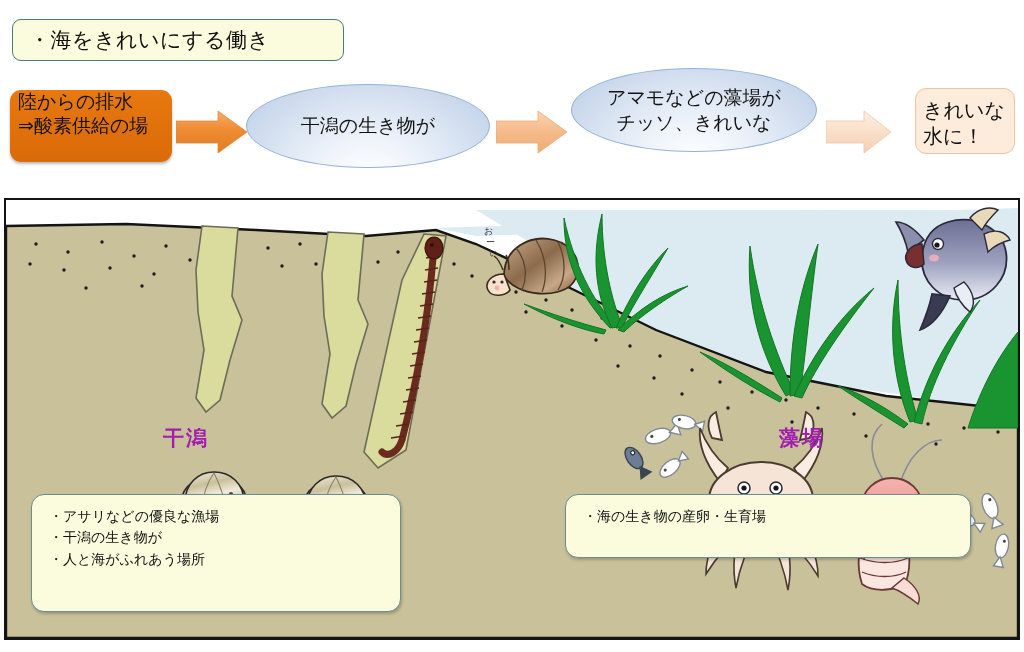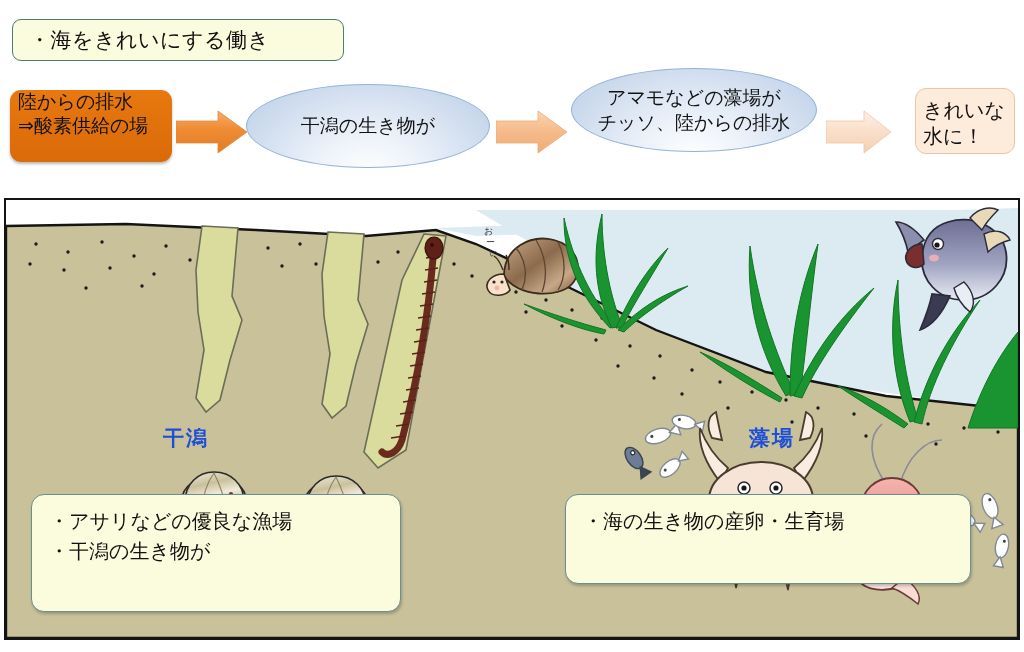--- a/index.html
+++ b/index.html
@@ -108,40 +108,40 @@
     box-sizing: border-box;
     overflow: hidden;
     background: #ffffff;
   }
   #scene svg { display: block; }
 
   .scene-label {
     position: absolute;
     font-size: 21px;
     font-weight: bold;
-    color: #1d4ed8;
+    color: #a21caf;
     letter-spacing: 2px;
   }
   #label-higata { left: 163px; top: 424px; }
-  #label-moba   { left: 749px; top: 424px; }
+  #label-moba   { left: 779px; top: 424px; }
 
   .info-box {
     position: absolute;
     box-sizing: border-box;
     background: #fbfbdd;
     border: 1.6px solid #6a8f93;
     border-radius: 13px;
     color: #111;
-    font-size: 20px;
+    font-size: 14px;
     line-height: 1.52;
     padding: 11px 0 5px 17px;
     box-shadow: 1px 2px 3px rgba(0,0,0,.22);
   }
   #info-left  { left: 31px;  top: 494px; width: 370px; height: 118px; }
-  #info-right { left: 565px; top: 494px; width: 406px; height: 90px; }
+  #info-right { left: 565px; top: 494px; width: 406px; height: 64px; }
   .info-box .ln { display: block; white-space: nowrap; }
 </style>
 </head>
 <body>
 
 <div id="page">
 
   <div class="title-box">
     <span>・海をきれいにする働き</span>
   </div>
@@ -176,21 +176,21 @@
           <stop offset="45%" stop-color="#f6bc8c"></stop>
           <stop offset="100%" stop-color="#eeac76"></stop>
         </linearGradient>
       </defs>
       <path d="M0,11 L42,11 L42,1 L71,22 L42,43 L42,33 L0,33 Z" fill="url(#ag2)" stroke="#eda875" stroke-width="0.8"></path>
     </svg>
   </div>
 
   <div class="ellipse" id="ell2">
     <span>アマモなどの藻場が</span>
-    <span>チッソ、陸からの排水</span>
+    <span>チッソ、きれいな</span>
   </div>
 
   <div class="arrow" style="left:826px; top:110px; width:66px;">
     <svg width="66" height="44" viewBox="0 0 66 44">
       <defs>
         <linearGradient id="ag3" x1="0" y1="0" x2="0" y2="1">
           <stop offset="0%" stop-color="#fdf0e6"></stop>
           <stop offset="45%" stop-color="#fae0cb"></stop>
           <stop offset="100%" stop-color="#f4d0b4"></stop>
         </linearGradient>
@@ -491,19 +491,20 @@
       </g>
     </svg>
   </div>
 
   <div class="scene-label" id="label-higata">干潟</div>
   <div class="scene-label" id="label-moba">藻場</div>
 
   <div class="info-box" id="info-left">
     <span class="ln">・アサリなどの優良な漁場</span>
     <span class="ln">・干潟の生き物が</span>
+    <span class="ln">・人と海がふれあう場所</span>
   </div>
 
   <div class="info-box" id="info-right">
     <span class="ln">・海の生き物の産卵・生育場</span>
   </div>
 
 </div>
 
 </body></html>

